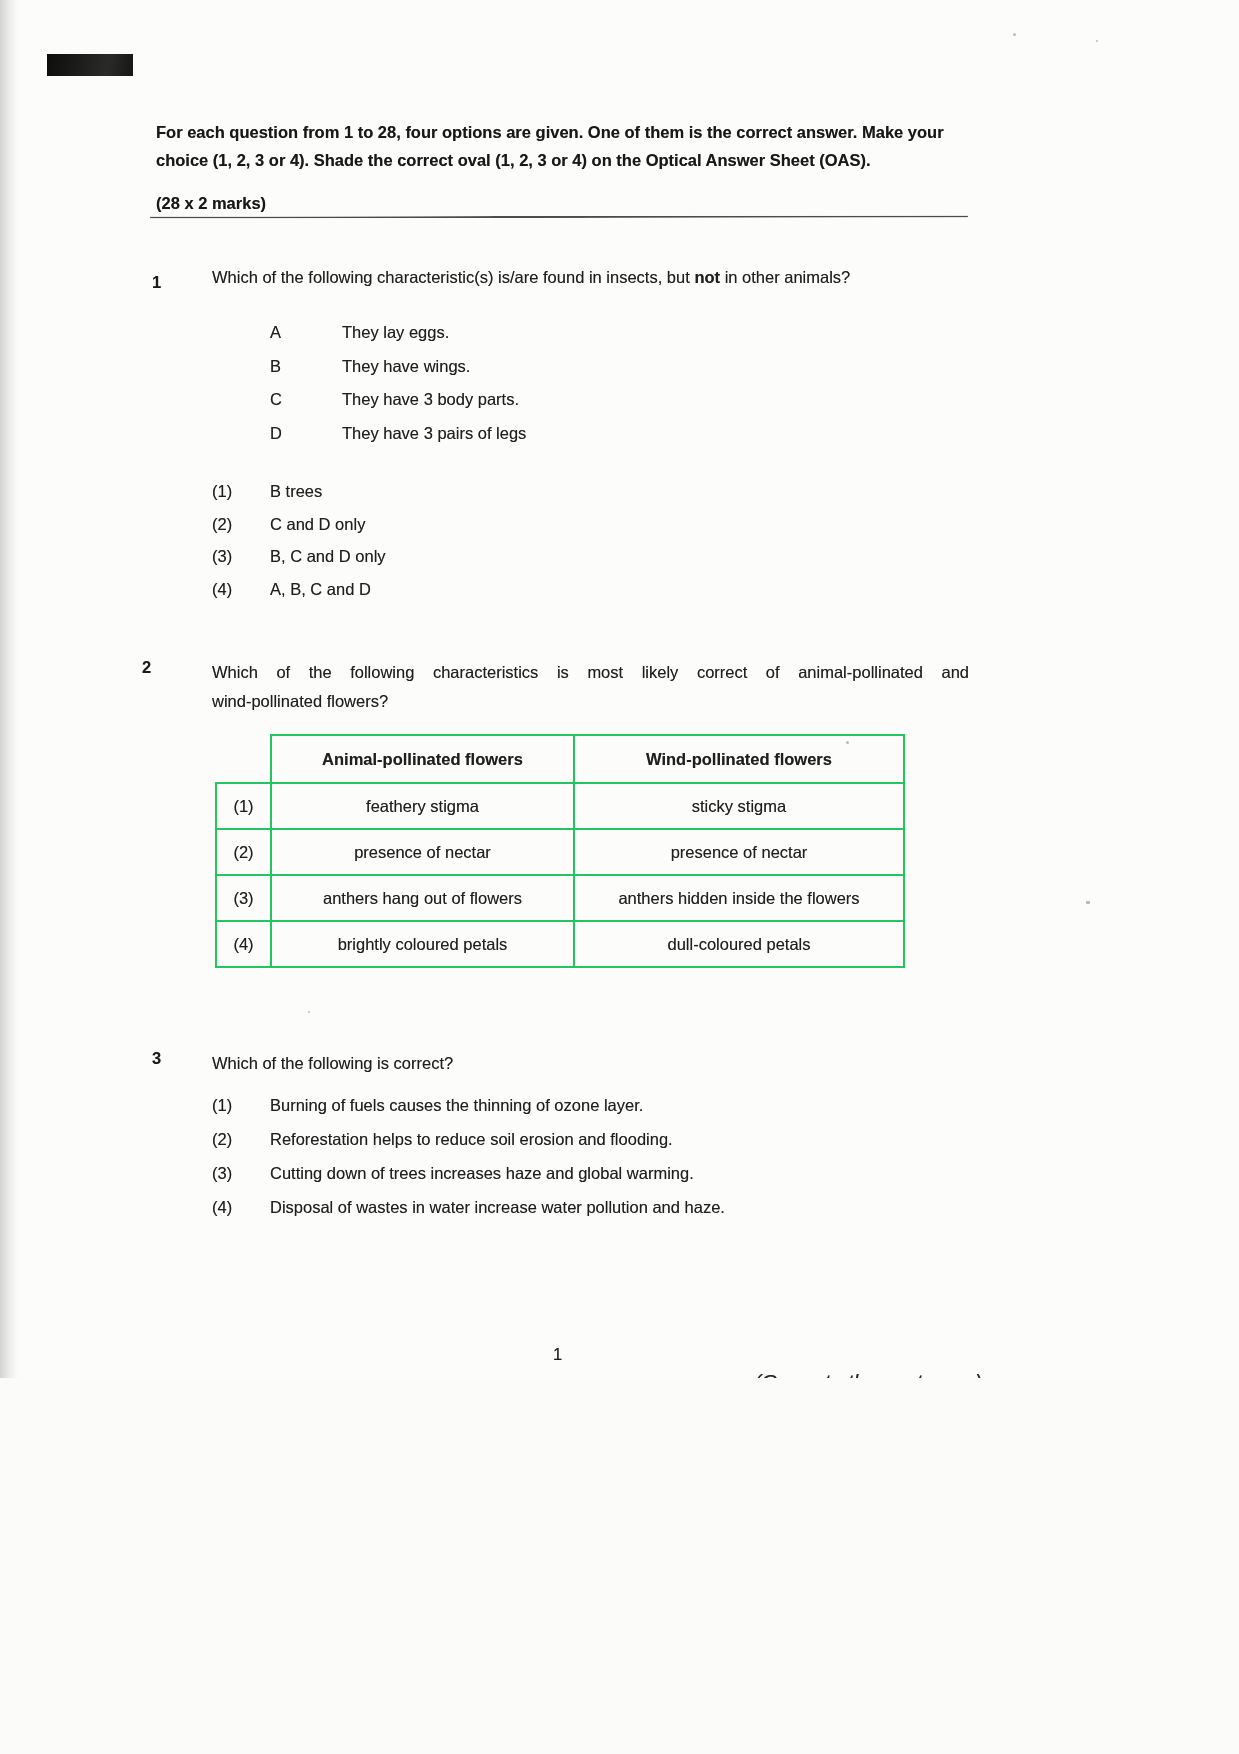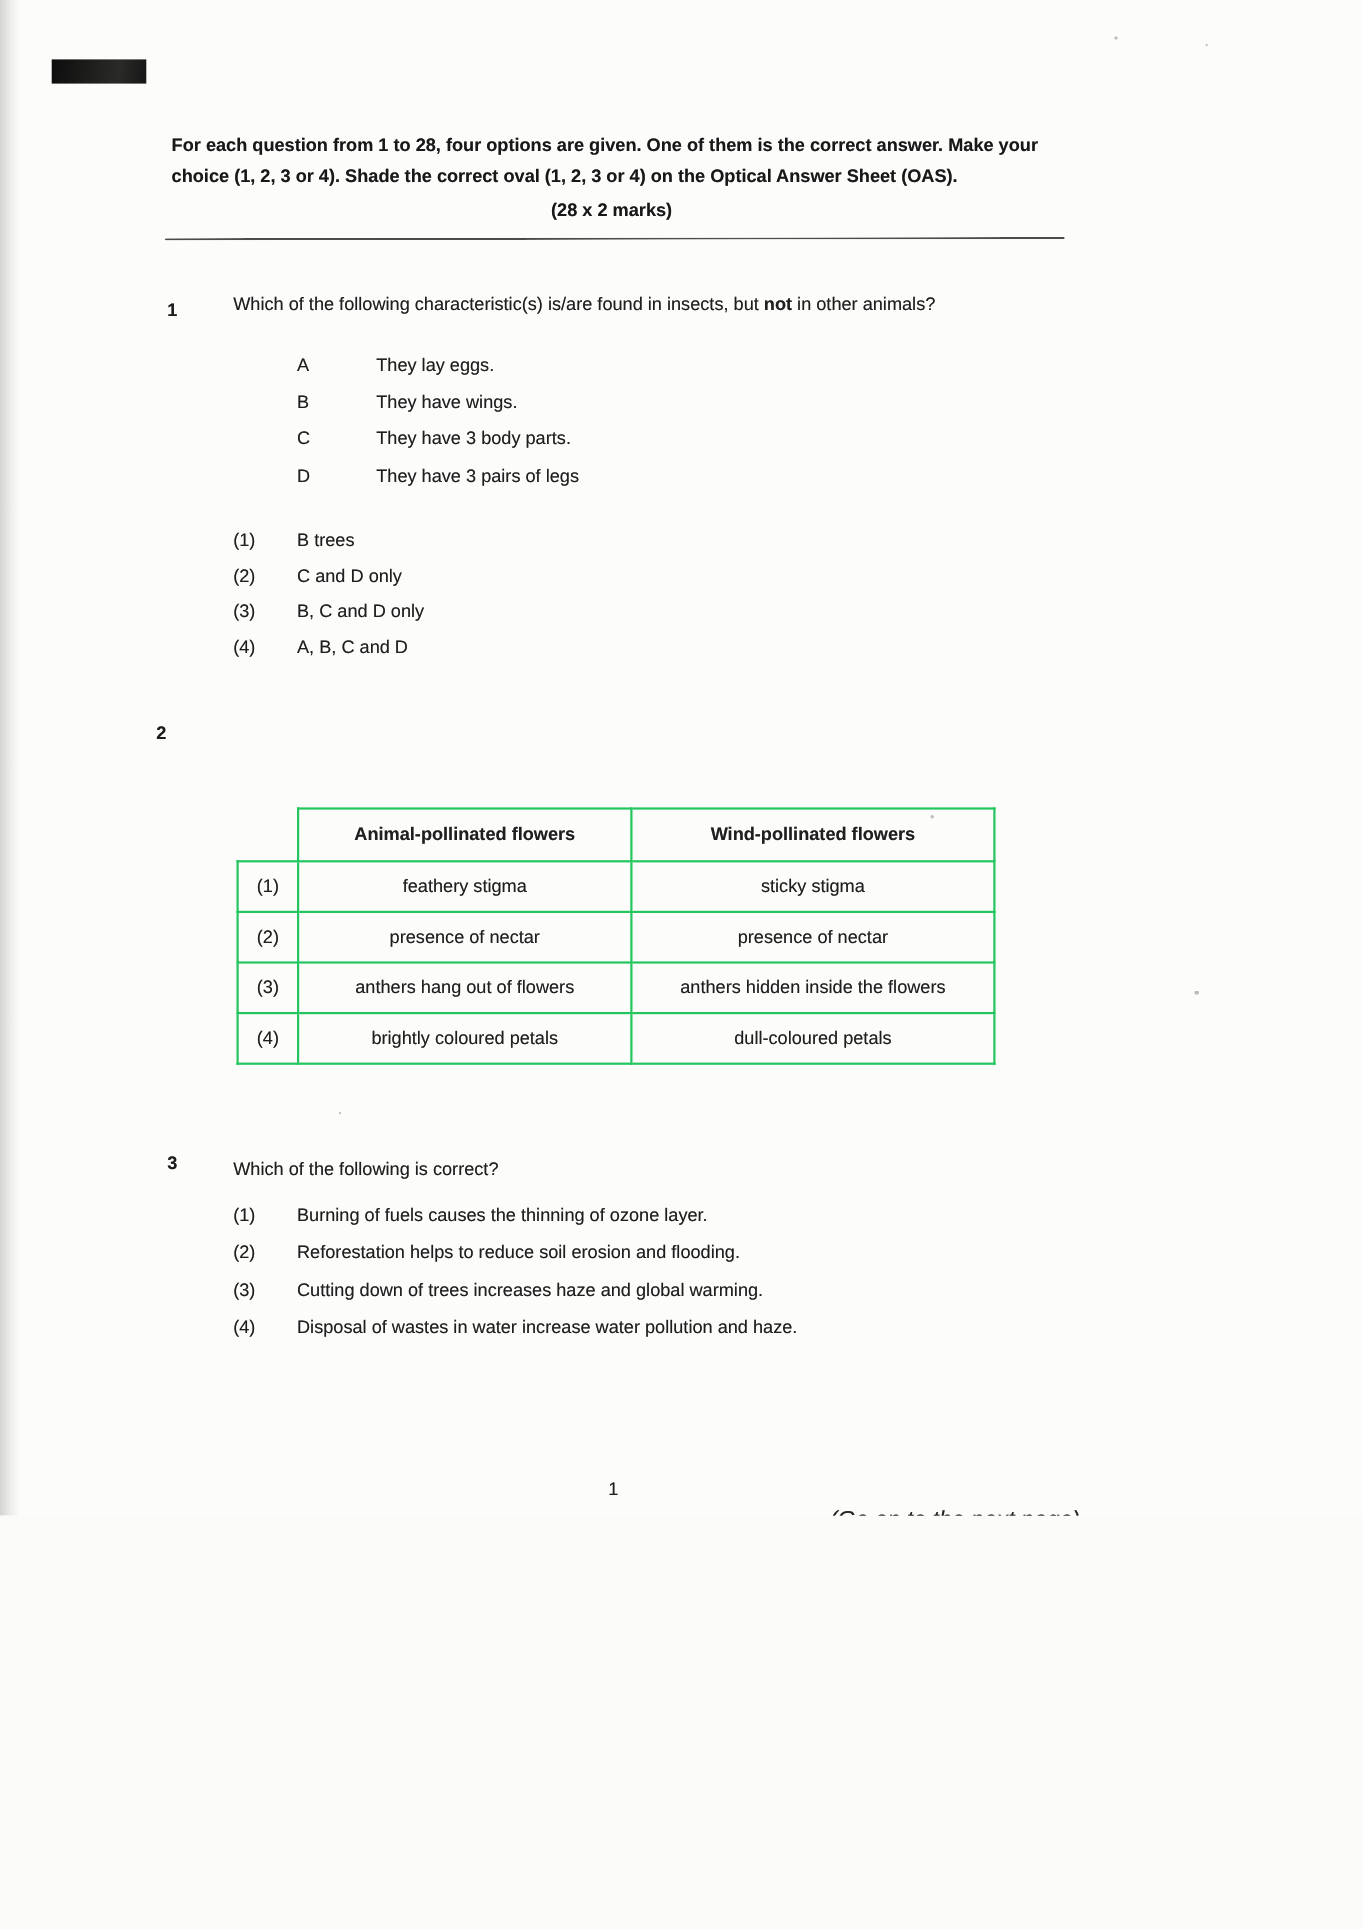--- a/index.html
+++ b/index.html
@@ -17,21 +17,21 @@
     position:absolute; left:0; top:0; width:18px; height:100%;
     background:linear-gradient(to right,#c6c6c4,#e9e9e7 55%,rgba(252,252,251,0));
     opacity:.75;
   }
   .redaction {
     position:absolute; left:47px; top:54px; width:86px; height:22px;
     background:linear-gradient(100deg,#0d0d0d,#2a2a28 70%,#161616);
   }
   .instructions { position:absolute; left:156px; top:118px; width:800px;
     font-weight:700; font-size:16.5px; line-height:28px; color:#181818; }
-  .ins-marks { text-align:center; margin-top:3px; }
+  .ins-marks { text-align:left; margin-top:15px; }
   .rule {
     position:absolute; left:150px; top:216px; width:818px; height:0;
     border-top:2px solid #4c4c4a; border-radius:2px; transform:rotate(-0.08deg);
   }
   .qnum { position:absolute; font-size:16.5px; font-weight:700; color:#1c1c1c; }
   .qtext { position:absolute; font-size:16.5px; line-height:29px; }
   .b { font-weight:700; }
   .q1num { left:152px; top:273px; }
   .q1text { left:212px; top:263px; width:760px; }
   .statements { position:absolute; left:270px; top:323px; font-size:16.5px; }
@@ -123,20 +123,24 @@
       <span class="olabel">(3)</span>
       <span class="otext">B, C and D only</span>
     </div>
     <div class="orow">
       <span class="olabel">(4)</span>
       <span class="otext">A, B, C and D</span>
     </div>
   </div>
 
   <div class="qnum q2num">2</div>
+  <div class="qtext q2text">
+    <div class="jline">Which of the following characteristics is most likely correct of animal-pollinated and</div>
+    <div>wind-pollinated flowers?</div>
+  </div>
 
   <table class="qtable">
     <colgroup>
         <col style="width:55px">
         <col style="width:303px">
         <col style="width:330px">
       </colgroup>
     <tbody>
       <tr>
         <td class="corner"></td>

